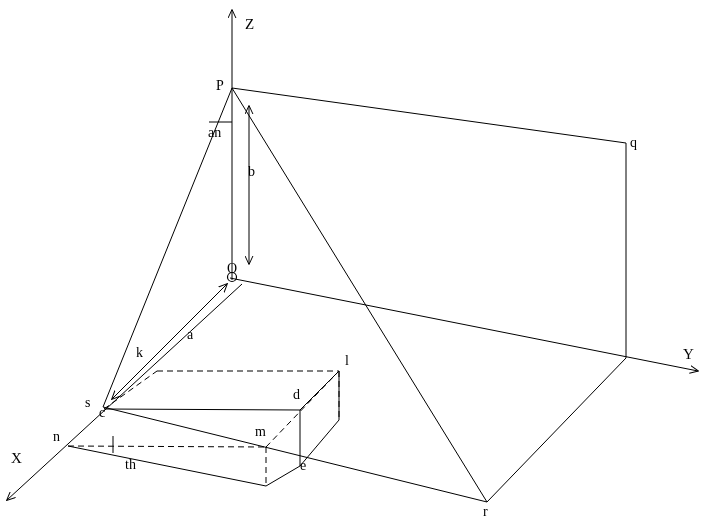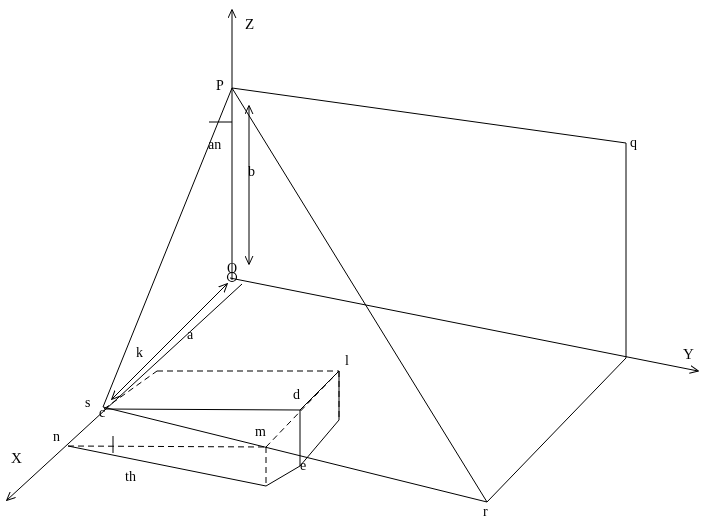--- a/index.html
+++ b/index.html
@@ -118,16 +118,16 @@
   <div class="lbl" style="left:293px; top:388px;">d</div>
   <div class="lbl" style="left:345px; top:354px;">l</div>
   <div class="lbl" style="left:255px; top:425px;">m</div>
   <div class="lbl" style="left:300px; top:459px;">e</div>
   <div class="lbl" style="left:53px; top:430px;">n</div>
 
   <div class="lbl" style="left:248px; top:165px;">b</div>
   <div class="lbl" style="left:187px; top:328px;">a</div>
   <div class="lbl" style="left:136px; top:346px;">k</div>
 
-  <div class="lbl" style="left:208px; top:138px;">an</div>
-  <div class="lbl" style="left:125px; top:470px;">th</div>
+  <div class="lbl" style="left:208px; top:126px;">an</div>
+  <div class="lbl" style="left:125px; top:458px;">th</div>
 
 </div>
 
 </body></html>

